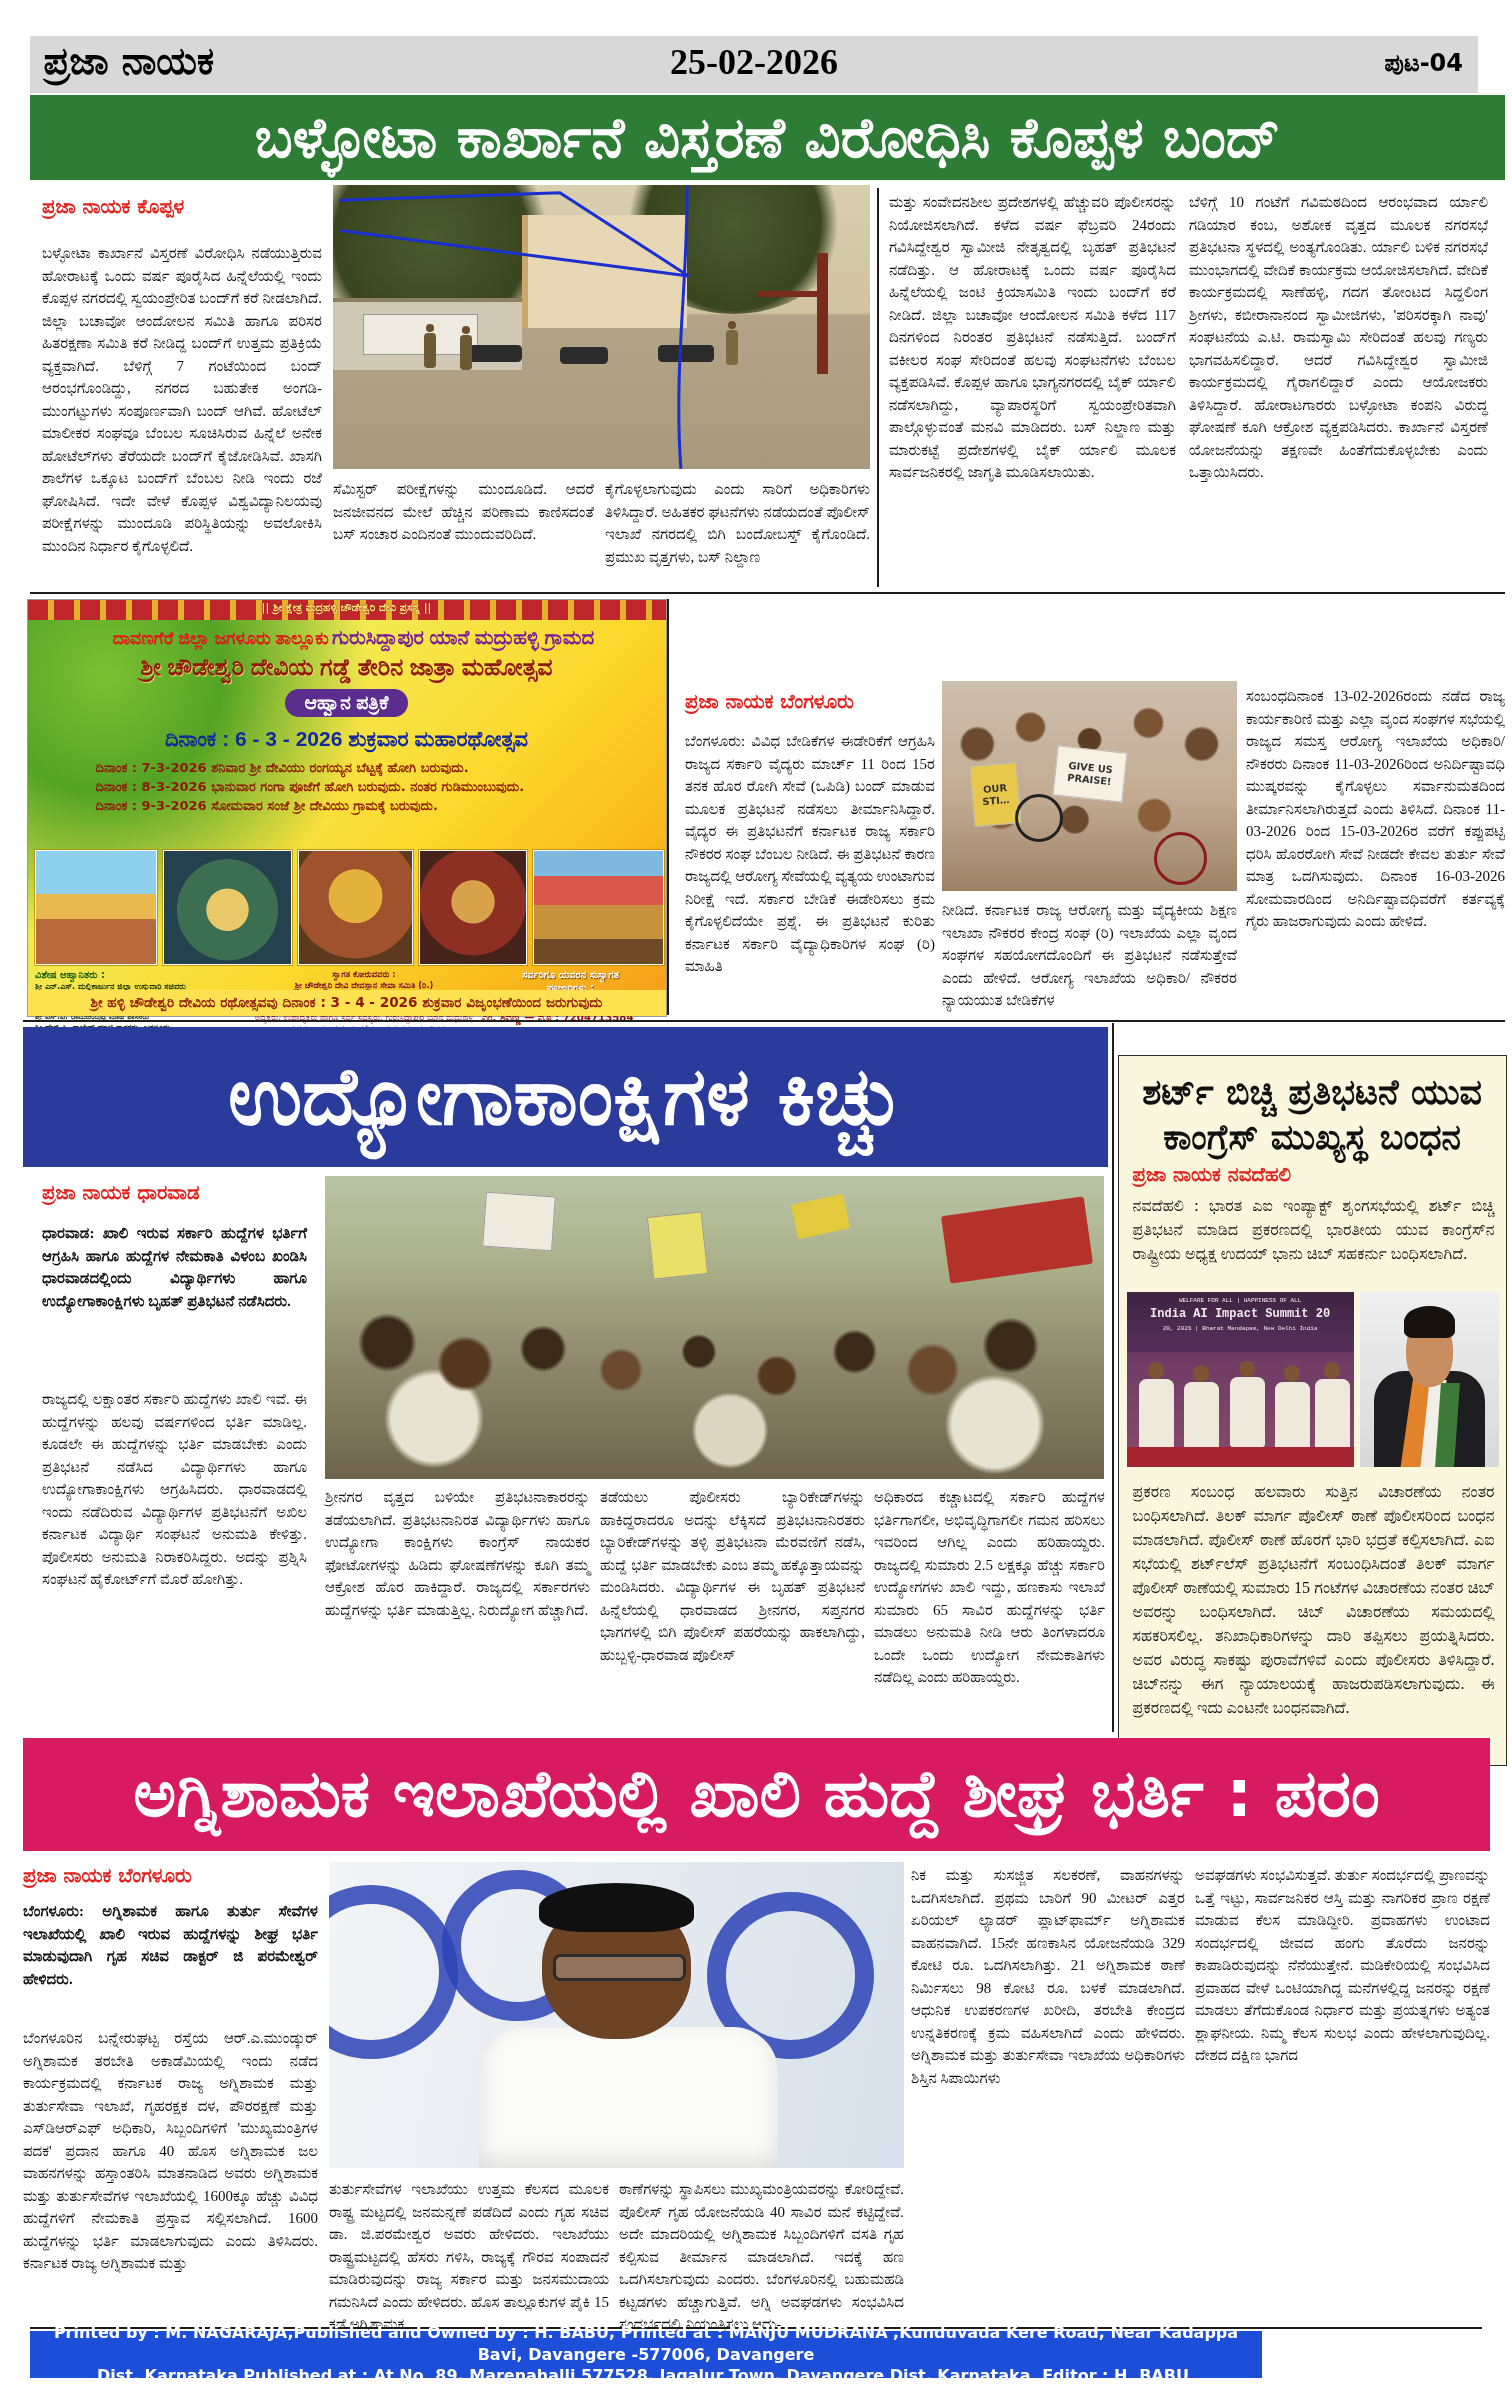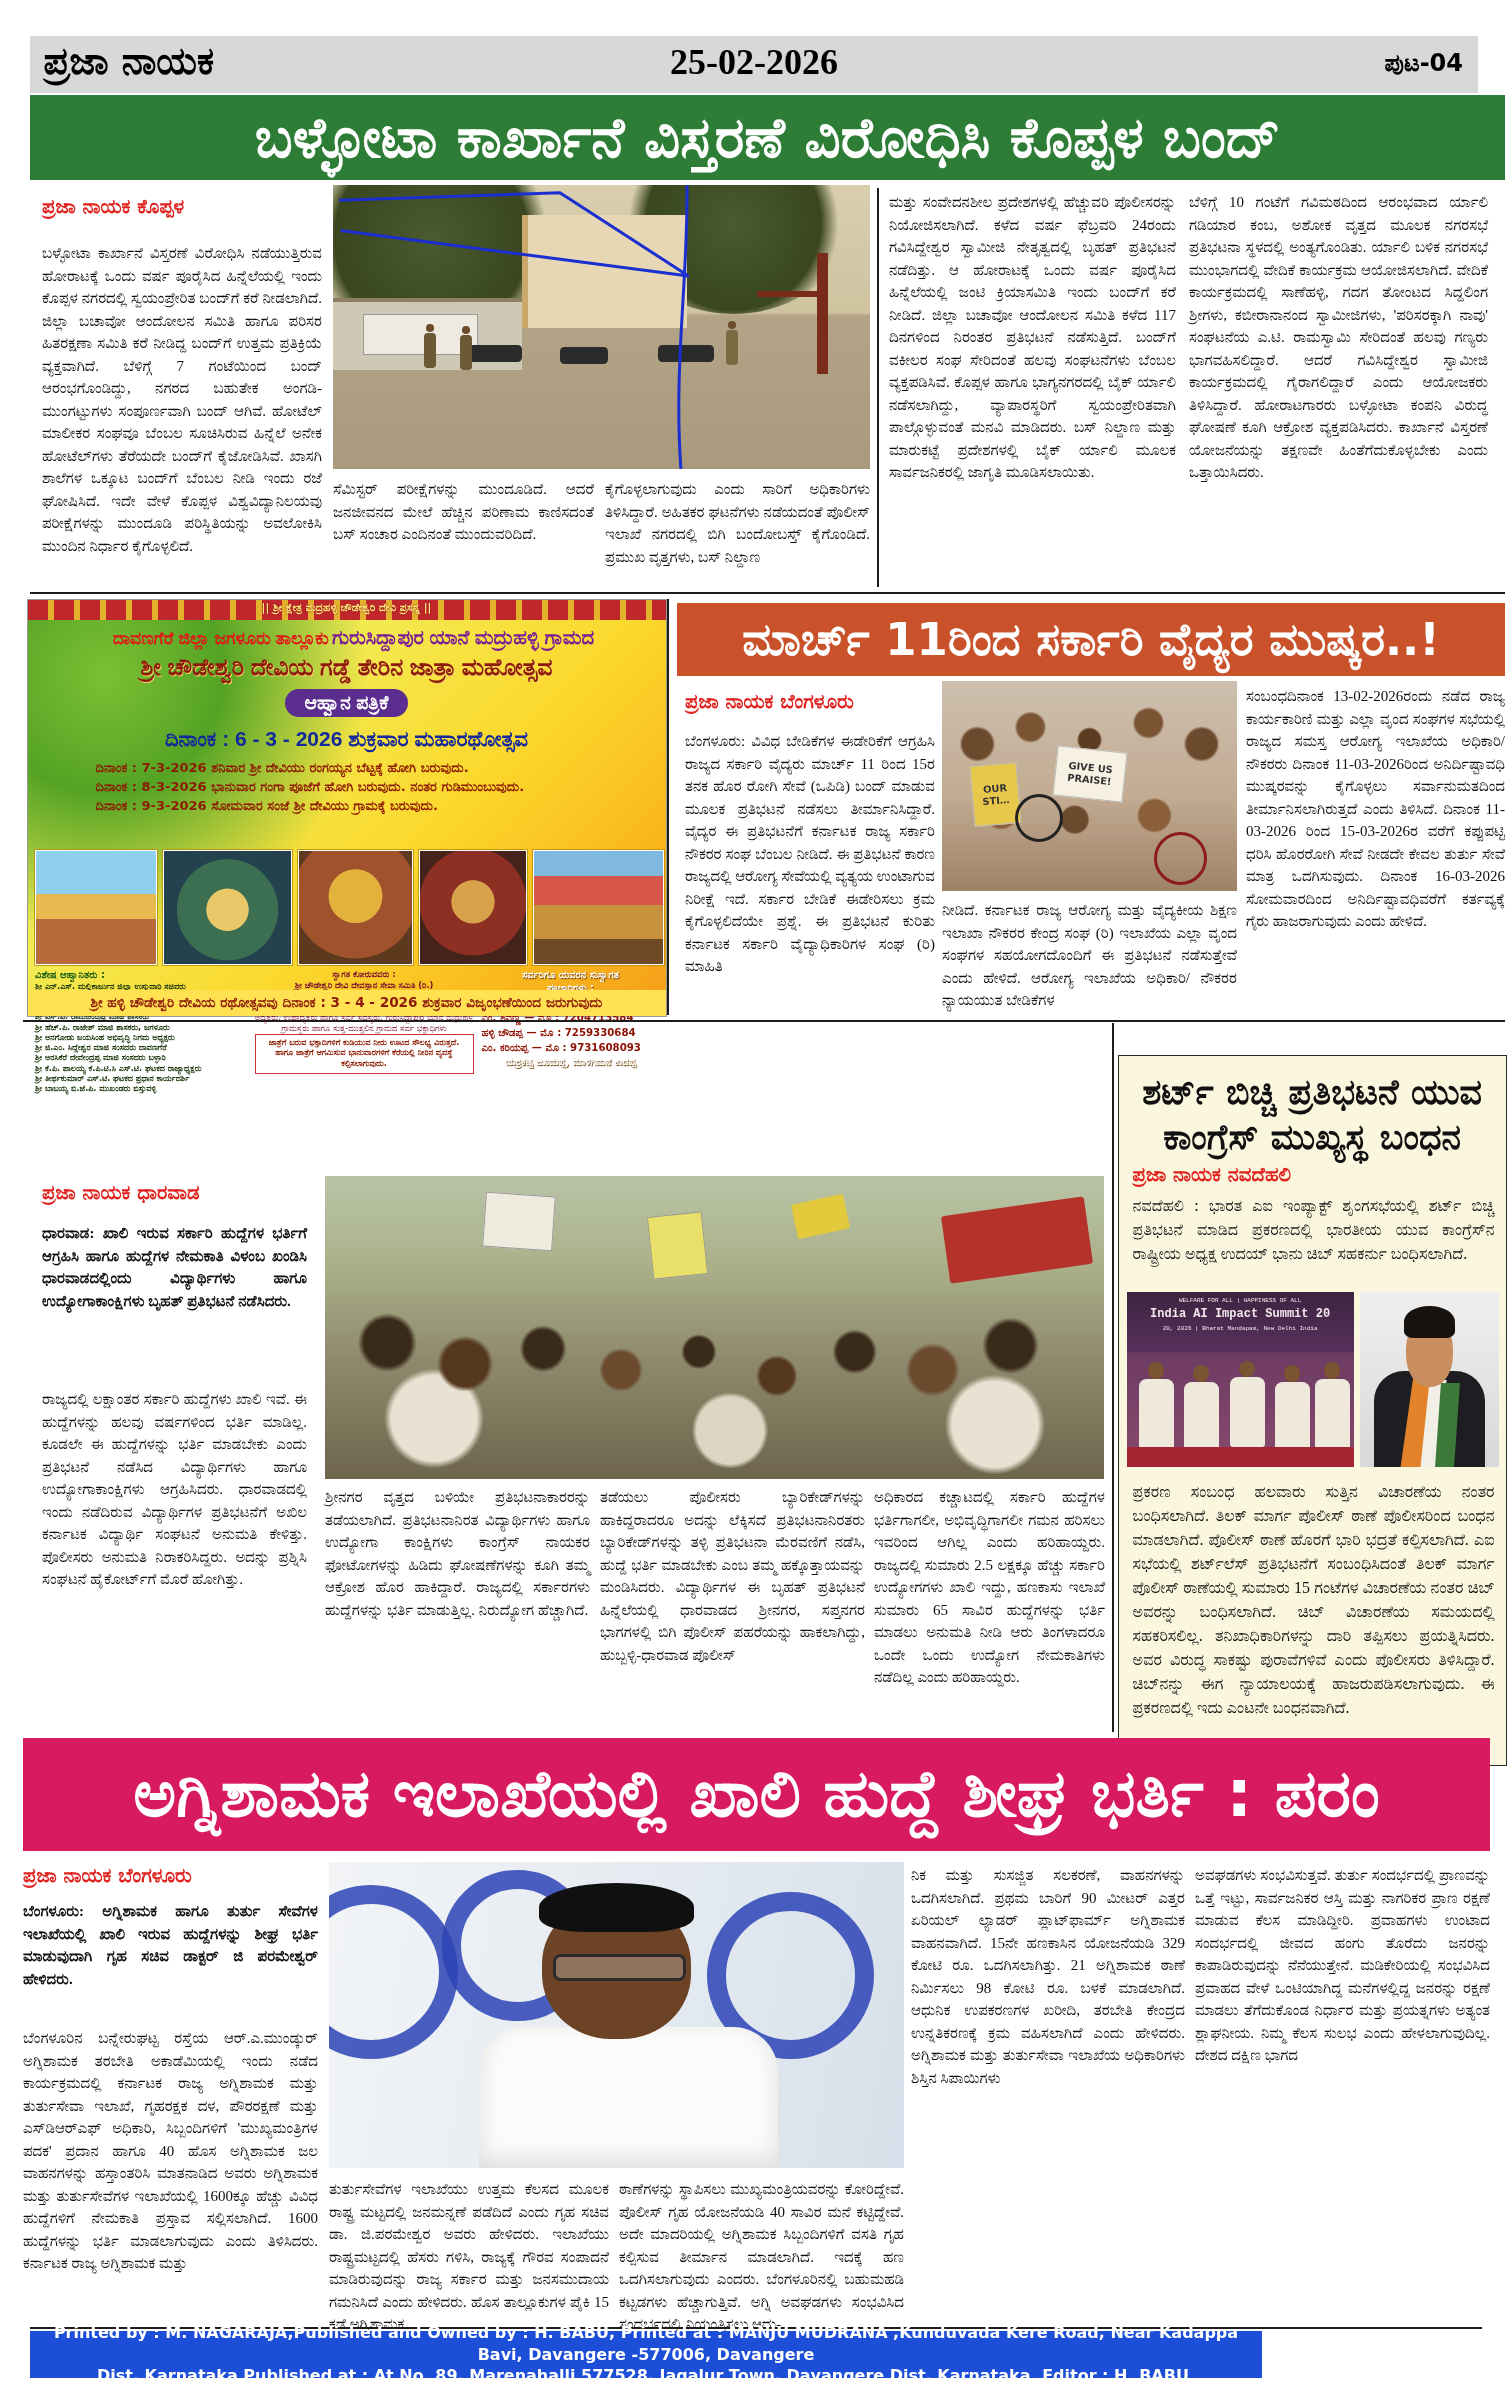--- a/index.html
+++ b/index.html
@@ -241,35 +241,35 @@
           <div class="contact">ಹಳ್ಳಿ ಚೌಡಪ್ಪ — ಮೊ : 7259330684</div>
           <div class="contact">ಎಂ. ಕರಿಯಪ್ಪ — ಮೊ : 9731608093</div>
         </div>
       <div class="sw">ಯರ್ರಕಟ್ಟಿ ಜೂಮಪ್ಪ, ಮಾಳಿಗಿಮನೆ ಕಾಡಪ್ಪ</div>
     </div>
     <div class="bottom-strip">ಶ್ರೀ ಹಳ್ಳಿ ಚೌಡೇಶ್ವರಿ ದೇವಿಯ ರಥೋತ್ಸವವು ದಿನಾಂಕ : 3 - 4 - 2026 ಶುಕ್ರವಾರ ವಿಜೃಂಭಣೆಯಿಂದ ಜರುಗುವುದು</div>
   </div>
 
   <div class="rule-v" style="left:667px;top:599px;height:416px;"></div>
 
-  <div class="abs bar bar-orange">ಮಾರ್ಚ್ 11ರಿಂದ ಸರ್ಕಾರಿ ವೈದ್ಯರ ಮುಷ್ಕರ..!</div>
   <div class="abs byline" style="left:685px;top:690px;">ಪ್ರಜಾ ನಾಯಕ ಬೆಂಗಳೂರು</div>
   <div class="abs body-txt" style="left:685px;top:730px;width:250px;height:287px;">ಬೆಂಗಳೂರು: ವಿವಿಧ ಬೇಡಿಕೆಗಳ ಈಡೇರಿಕೆಗೆ ಆಗ್ರಹಿಸಿ ರಾಜ್ಯದ ಸರ್ಕಾರಿ ವೈದ್ಯರು ಮಾರ್ಚ್ 11 ರಿಂದ 15ರ ತನಕ ಹೊರ ರೋಗಿ ಸೇವೆ (ಒಪಿಡಿ) ಬಂದ್ ಮಾಡುವ ಮೂಲಕ ಪ್ರತಿಭಟನೆ ನಡೆಸಲು ತೀರ್ಮಾನಿಸಿದ್ದಾರೆ. ವೈದ್ಯರ ಈ ಪ್ರತಿಭಟನೆಗೆ ಕರ್ನಾಟಕ ರಾಜ್ಯ ಸರ್ಕಾರಿ ನೌಕರರ ಸಂಘ ಬೆಂಬಲ ನೀಡಿದೆ. ಈ ಪ್ರತಿಭಟನೆ ಕಾರಣ ರಾಜ್ಯದಲ್ಲಿ ಆರೋಗ್ಯ ಸೇವೆಯಲ್ಲಿ ವ್ಯತ್ಯಯ ಉಂಟಾಗುವ ನಿರೀಕ್ಷೆ ಇದೆ. ಸರ್ಕಾರ ಬೇಡಿಕೆ ಈಡೇರಿಸಲು ಕ್ರಮ ಕೈಗೊಳ್ಳಲಿದೆಯೇ ಪ್ರಶ್ನೆ. ಈ ಪ್ರತಿಭಟನೆ ಕುರಿತು ಕರ್ನಾಟಕ ಸರ್ಕಾರಿ ವೈದ್ಯಾಧಿಕಾರಿಗಳ ಸಂಘ (ರಿ) ಮಾಹಿತಿ</div>
 
   <div class="photo ph-docs" style="left:942px;top:681px;width:295px;height:210px;">
     <div class="placard" style="left:113px;top:68px;width:68px;height:48px;transform:rotate(6deg);">GIVE US PRAISE!</div>
     <div class="placard" style="left:30px;top:83px;width:45px;height:59px;background:#e8c84a;transform:rotate(-5deg);">OUR STI…</div>
     <div class="scope" style="left:73px;top:113px;width:42px;height:42px;"></div>
     <div class="scope" style="left:212px;top:151px;width:47px;height:47px;border-color:#8c1c1c;"></div>
   </div>
   <div class="abs body-txt" style="left:942px;top:899px;width:295px;height:117px;">ನೀಡಿದೆ. ಕರ್ನಾಟಕ ರಾಜ್ಯ ಆರೋಗ್ಯ ಮತ್ತು ವೈದ್ಯಕೀಯ ಶಿಕ್ಷಣ ಇಲಾಖಾ ನೌಕರರ ಕೇಂದ್ರ ಸಂಘ (ರಿ) ಇಲಾಖೆಯ ಎಲ್ಲಾ ವೃಂದ ಸಂಘಗಳ ಸಹಯೋಗದೊಂದಿಗೆ ಈ ಪ್ರತಿಭಟನೆ ನಡೆಸುತ್ತೇವೆ ಎಂದು ಹೇಳಿದೆ. ಆರೋಗ್ಯ ಇಲಾಖೆಯ ಅಧಿಕಾರಿ/ ನೌಕರರ ನ್ಯಾಯಯುತ ಬೇಡಿಕೆಗಳ</div>
   <div class="abs body-txt" style="left:1246px;top:685px;width:259px;height:331px;">ಸಂಬಂಧದಿನಾಂಕ 13-02-2026ರಂದು ನಡೆದ ರಾಜ್ಯ ಕಾರ್ಯಕಾರಿಣಿ ಮತ್ತು ಎಲ್ಲಾ ವೃಂದ ಸಂಘಗಳ ಸಭೆಯಲ್ಲಿ ರಾಜ್ಯದ ಸಮಸ್ತ ಆರೋಗ್ಯ ಇಲಾಖೆಯ ಅಧಿಕಾರಿ/ ನೌಕರರು ದಿನಾಂಕ 11-03-2026ರಿಂದ ಅನಿರ್ದಿಷ್ಟಾವಧಿ ಮುಷ್ಕರವನ್ನು ಕೈಗೊಳ್ಳಲು ಸರ್ವಾನುಮತದಿಂದ ತೀರ್ಮಾನಿಸಲಾಗಿರುತ್ತದೆ ಎಂದು ತಿಳಿಸಿದೆ. ದಿನಾಂಕ 11-03-2026 ರಿಂದ 15-03-2026ರ ವರೆಗೆ ಕಪ್ಪುಪಟ್ಟಿ ಧರಿಸಿ ಹೊರರೋಗಿ ಸೇವೆ ನೀಡದೇ ಕೇವಲ ತುರ್ತು ಸೇವೆ ಮಾತ್ರ ಒದಗಿಸುವುದು. ದಿನಾಂಕ 16-03-2026 ಸೋಮವಾರದಿಂದ ಅನಿರ್ದಿಷ್ಟಾವಧಿವರೆಗೆ ಕರ್ತವ್ಯಕ್ಕೆ ಗೈರು ಹಾಜರಾಗುವುದು ಎಂದು ಹೇಳಿದೆ.</div>
 
   <div class="rule-h" style="left:23px;top:1020px;width:1482px;"></div>
 
+  <div class="abs bar bar-blue">ಉದ್ಯೋಗಾಕಾಂಕ್ಷಿಗಳ ಕಿಚ್ಚು</div>
 
   <div class="abs byline" style="left:42px;top:1181px;">ಪ್ರಜಾ ನಾಯಕ ಧಾರವಾಡ</div>
   <div class="abs body-txt bold" style="left:42px;top:1222px;width:265px;height:159px;">ಧಾರವಾಡ: ಖಾಲಿ ಇರುವ ಸರ್ಕಾರಿ ಹುದ್ದೆಗಳ ಭರ್ತಿಗೆ ಆಗ್ರಹಿಸಿ ಹಾಗೂ ಹುದ್ದೆಗಳ ನೇಮಕಾತಿ ವಿಳಂಬ ಖಂಡಿಸಿ ಧಾರವಾಡದಲ್ಲಿಂದು ವಿದ್ಯಾರ್ಥಿಗಳು ಹಾಗೂ ಉದ್ಯೋಗಾಕಾಂಕ್ಷಿಗಳು ಬೃಹತ್ ಪ್ರತಿಭಟನೆ ನಡೆಸಿದರು.</div>
   <div class="abs body-txt" style="left:42px;top:1388px;width:265px;height:340px;">ರಾಜ್ಯದಲ್ಲಿ ಲಕ್ಷಾಂತರ ಸರ್ಕಾರಿ ಹುದ್ದೆಗಳು ಖಾಲಿ ಇವೆ. ಈ ಹುದ್ದೆಗಳನ್ನು ಹಲವು ವರ್ಷಗಳಿಂದ ಭರ್ತಿ ಮಾಡಿಲ್ಲ. ಕೂಡಲೇ ಈ ಹುದ್ದೆಗಳನ್ನು ಭರ್ತಿ ಮಾಡ­ಬೇಕು ಎಂದು ಪ್ರತಿಭಟನೆ ನಡೆಸಿದ ವಿದ್ಯಾರ್ಥಿಗಳು ಹಾಗೂ ಉದ್ಯೋಗಾಕಾಂಕ್ಷಿಗಳು ಆಗ್ರಹಿಸಿದರು. ಧಾರವಾಡದಲ್ಲಿ ಇಂದು ನಡೆದಿರುವ ವಿದ್ಯಾರ್ಥಿಗಳ ಪ್ರತಿಭಟನೆಗೆ ಅಖಿಲ ಕರ್ನಾಟಕ ವಿದ್ಯಾರ್ಥಿ ಸಂಘಟನೆ ಅನುಮತಿ ಕೇಳಿತ್ತು. ಪೊಲೀಸರು ಅನುಮತಿ ನಿರಾಕರಿಸಿದ್ದರು. ಅದನ್ನು ಪ್ರಶ್ನಿಸಿ ಸಂಘಟನೆ ಹೈಕೋರ್ಟ್‌ಗೆ ಮೊರೆ ಹೋಗಿತ್ತು.</div>
 
   <div class="photo ph-crowd" style="left:325px;top:1176px;width:779px;height:303px;">
     <div class="banner-red" style="right:15px;top:30px;width:144px;height:68px;transform:rotate(-8deg);"></div>
     <div class="placard-w" style="left:159px;top:18px;width:68px;height:53px;transform:rotate(4deg);"></div>
     <div class="placard-w" style="left:325px;top:38px;width:53px;height:61px;background:#e9e06a;transform:rotate(-6deg);"></div>
     <div class="flag-y" style="left:469px;top:23px;width:53px;height:35px;"></div>

